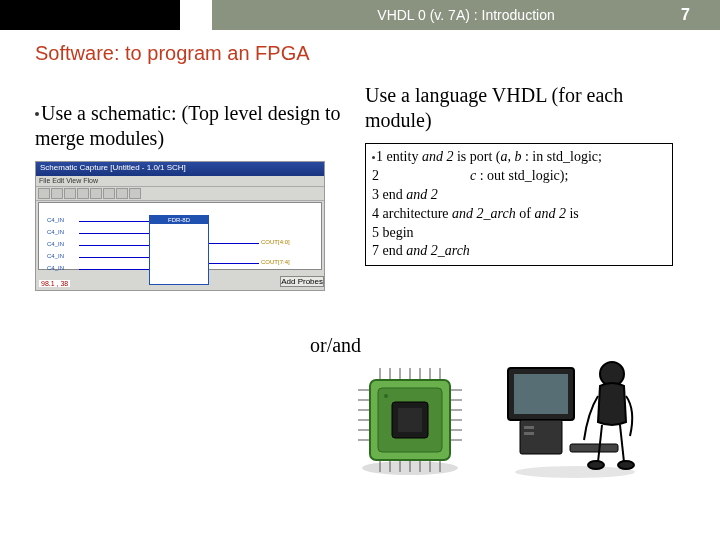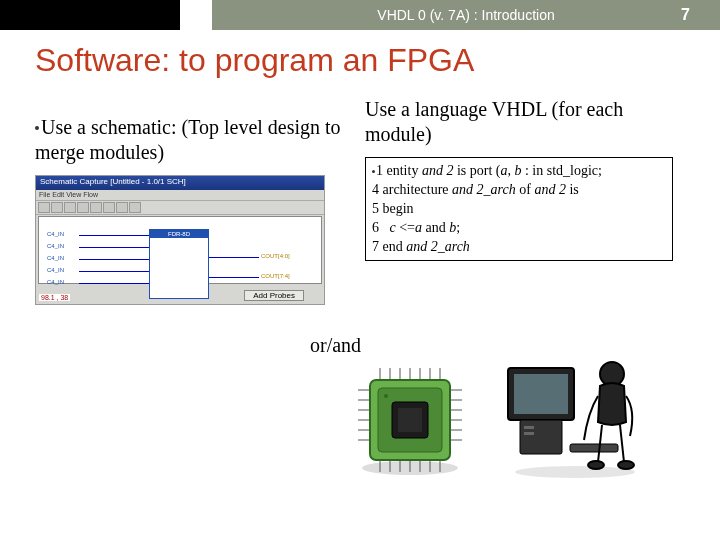--- a/index.html
+++ b/index.html
@@ -34,21 +34,21 @@
     position: relative;
   }
   .page-num {
     position: absolute;
     right: 30px;
     font-weight: bold;
     font-size: 16px;
     color: #fff;
   }
   .slide-title {
-    font-size: 32px;
+    font-size: 20px;
     color: #c23b1f;
     margin: 20px 0 18px 35px;
     font-weight: normal;
   }
   .content {
     display: flex;
     padding: 0 35px;
   }
   .left-col {
     width: 310px;
@@ -143,27 +143,27 @@
     position: absolute;
     left: 3px;
     bottom: 3px;
     font-size: 7px;
     color: #a00;
     background: #fff;
     padding: 0 2px;
   }
   .sch-addprobes {
     position: absolute;
-    right: 20px;
+    right: 0;
     bottom: 3px;
     font-size: 8px;
     color: #000;
     background: #e8e8e4;
     border: 1px solid #888;
-    padding: 0 8px;
+    padding: 0 0;
   }
   .code-box {
     border: 1px solid #000;
     padding: 4px 8px 4px 6px;
     font-family: "Times New Roman", serif;
     font-size: 14px;
     line-height: 1.35;
     width: 308px;
     margin-top: 2px;
   }
@@ -252,23 +252,24 @@
       </div>
       <div class="sch-coord">98.1 , 38</div>
       <div class="sch-addprobes">Add Probes</div>
     </div>
   </div>
 
   <div class="right-col">
     <p class="col-heading">Use a language VHDL (for each module)</p>
     <div class="code-box">
       <div class="line"><span class="small-dot"></span><span>1 entity </span><span class="var">and 2</span><span> is port (</span><span class="var">a, b</span><span> : in std_logic;</span></div>
+      <div class="line"><span>2                          </span><span class="var">c</span><span> : out std_logic);</span></div>
+      <div class="line"><span>3 end </span><span class="var">and 2</span></div>
       <div class="line"><span>4 architecture </span><span class="var">and 2_arch</span><span> of </span><span class="var">and 2</span><span> is</span></div>
       <div class="line"><span>5 begin</span></div>
-      <div class="line"><span>6   </span><span class="var">c</span><span> &lt;=</span><span class="var">a</span><span> and </span><span class="var">b</span><span>;</span></div>
       <div class="line"><span>7 end </span><span class="var">and 2_arch</span></div>
     </div>
   </div>
 </div>
 
 <div class="or-and">or/and</div>
 
 <div class="chip-img">
   <svg viewBox="0 0 120 120" width="120" height="120">
     <ellipse cx="60" cy="108" rx="48" ry="7" fill="#bbb" opacity="0.5"></ellipse>

